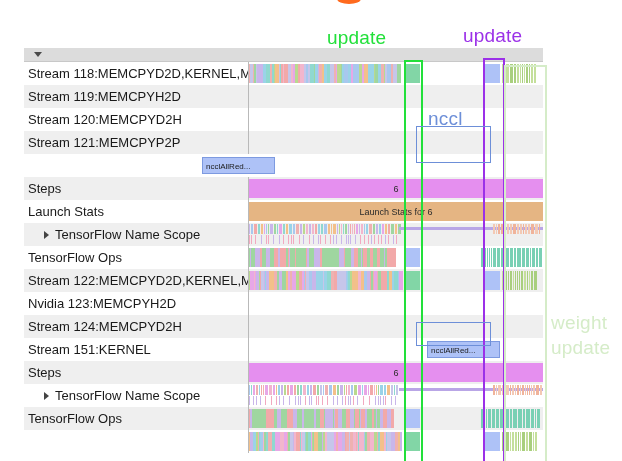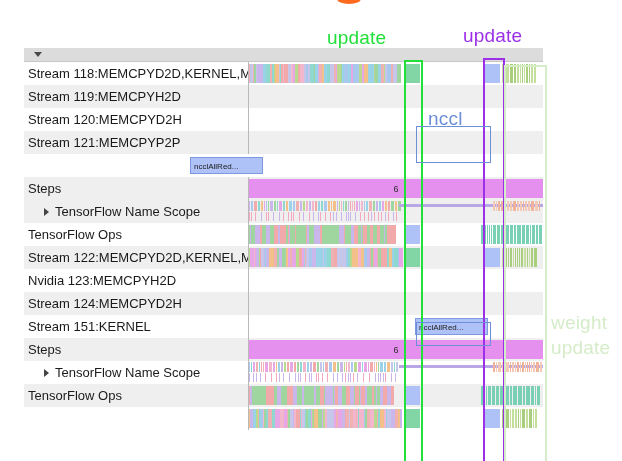--- a/index.html
+++ b/index.html
@@ -39,21 +39,21 @@
                    border-left:5px solid #444;margin-right:6px;flex:none;}
   .row .track{position:relative;flex:1;overflow:hidden;}
 
   
   .bar{position:absolute;top:3px;height:17px;box-sizing:border-box;}
   .bar.full{top:2px;height:19px;}
   .bar-label{position:absolute;width:100%;text-align:center;font-size:9px;color:#2b2b2b;
              top:50%;transform:translateY(-50%);white-space:nowrap;overflow:hidden;}
   .steps-bar{background:#e58fef;}
   .launch-bar{background:#e5b583;}
-  .nccl-bar{background:#aec2f7;border:1px solid #7d9ae0;}
+  .nccl-bar{background:#aec2f7;border:1px solid #7d9ae0;margin-left:12px;}
   .nccl-bar .bar-label{font-size:8px;color:#1b1b1b;text-align:left;padding-left:3px;box-sizing:border-box;}
   .stripes{position:absolute;top:2px;height:19px;}
   .solidblock{position:absolute;}
 
   
   #right-gutter{position:absolute;left:543px;top:48px;width:4px;height:413px;background:#ffffff;z-index:11;}
 </style>
 </head>
 <body>
 
@@ -173,20 +173,30 @@
           </div>
         </div>
       </div>
       <div class="row alt">
         <div class="label">
           <span>Steps</span>
         </div>
         <div class="track">
           <div class="bar full steps-bar" style="left:0px;width:294px;">
             <span class="bar-label">6</span>
+          </div>
+        </div>
+      </div>
+      <div class="row">
+        <div class="label">
+          <span>Launch Stats</span>
+        </div>
+        <div class="track">
+          <div class="bar full launch-bar" style="left:0px;width:294px;">
+            <span class="bar-label">Launch Stats for 6</span>
           </div>
         </div>
       </div>
       <div class="row alt">
         <div class="label indent">
           <span class="tri"></span>
           <span>TensorFlow Name Scope</span>
         </div>
         <div class="track">
           <div class="solidblock" style="left:0px;top:1px;width:1px;height:10px;background:#c9b6ea;"></div>

